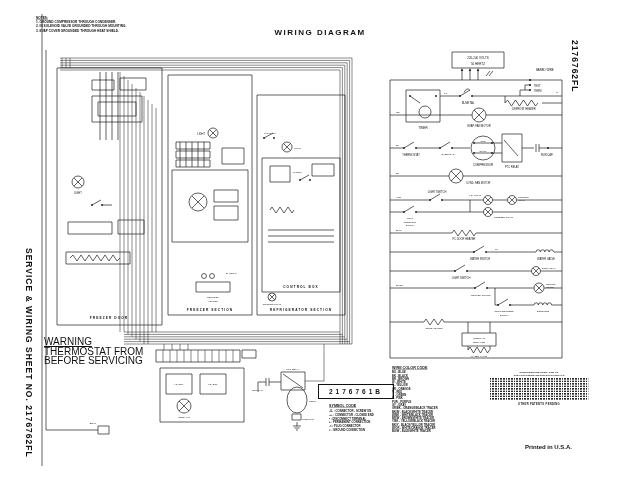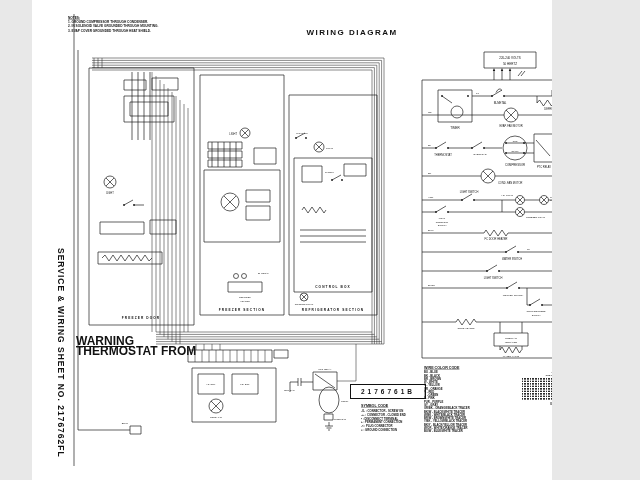--- a/index.html
+++ b/index.html
@@ -1,35 +1,35 @@
 <!DOCTYPE html>
 <html><head>
 <meta charset="utf-8">
 <style>
   html,body{margin:0;padding:0;background:#e8e8e8;}
-  .sheet{position:relative;width:520px;height:480px;background:#ffffff;overflow:hidden;
-         font-family:"Liberation Sans",sans-serif;color:#111;margin-left:32px;}
+  .sheet{position:relative;width:640px;height:480px;background:#ffffff;overflow:hidden;
+         font-family:"Liberation Sans",sans-serif;color:#111;}
   .abs{position:absolute;}
   svg{position:absolute;left:0;top:0;}
   svg *{vector-effect:non-scaling-stroke;}
   .ln{stroke:#1c1c1c;stroke-width:0.7;fill:none;}
   .lnthin{stroke:#2a2a2a;stroke-width:0.55;fill:none;}
   .dot{fill:#111;stroke:none;}
   .blk{fill:#111;stroke:none;}
   .lbl{fill:#101010;stroke:none;font-family:"Liberation Sans",sans-serif;}
   .t22{font-size:2.2px}.t24{font-size:2.4px}.t26{font-size:2.6px}.t28{font-size:2.8px}
   .t3{font-size:3px}
   .sec{font-size:3.2px;font-weight:bold;letter-spacing:1.1px}
   .mid{text-anchor:middle}.end{text-anchor:end}
   .shrink{transform:scale(0.3333);transform-origin:0 0;}
   .vtext{writing-mode:vertical-rl;font-weight:bold;font-size:8.5px;letter-spacing:1px;white-space:nowrap;}
   .title{font-size:8px;font-weight:bold;letter-spacing:1.5px;text-align:center;}
   .notes-head{font-size:9.5px;font-weight:bold;text-decoration:underline;}
   .notes-item{font-size:9.5px;line-height:13px;font-weight:bold;white-space:nowrap;}
-  .warn{font-size:12px;font-weight:bold;line-height:9.5px;}
+  .warn{font-size:10px;font-weight:normal;line-height:9.5px;}
   .warn-head{text-decoration:underline;}
   .cc-head{font-size:11px;font-weight:bold;text-decoration:underline;margin-bottom:3px;white-space:nowrap;}
   .cc-entry{font-size:8.2px;line-height:9.8px;font-weight:bold;white-space:nowrap;}
   .sc-head{font-size:11px;font-weight:bold;text-decoration:underline;margin-bottom:4px;white-space:nowrap;}
   .sc-entry{font-size:8.4px;line-height:11.4px;font-weight:bold;white-space:nowrap;}
   .ct-line{font-size:7.6px;font-weight:bold;text-align:center;white-space:nowrap;line-height:9px;}
   .ct-bar{height:4.5px;margin:3px 2px 0 2px;background:repeating-linear-gradient(90deg,#2b2b2b 0 5px,transparent 5px 8px);}
   .ct-foot{font-size:8px;font-weight:bold;text-align:center;margin-top:10px;letter-spacing:1px;white-space:nowrap;}
   .numbox{border:1px solid #111;font-size:6.5px;font-weight:bold;letter-spacing:3px;
           display:flex;align-items:center;justify-content:center;}
@@ -51,20 +51,21 @@
     </div>
   </div>
 
   <div class="abs vtext" style="left:24px;top:248px;">SERVICE  &amp;  WIRING  SHEET  NO.  2176762FL</div>
 
   <div class="abs vtext" style="left:570px;top:40px;">2176762FL</div>
 
   <div class="abs warn" style="left:44px;top:337px;width:130px;">
     <div class="warn-head">WARNING</div>
     <div>THERMOSTAT FROM</div>
+    <div>BEFORE SERVICING</div>
   </div>
 
   <div class="abs numbox" style="left:318px;top:384px;width:74px;height:13px;">2176761B</div>
 
   <div class="abs" style="left:329px;top:404px;width:70px;height:40px;">
     <div class="shrink" style="width:230px;">
       <div class="sc-head">SYMBOL CODE</div>
       <div class="sc-entry">-O- : CONNECTOR - SCREW ON</div>
       <div class="sc-entry">-●- : CONNECTOR - CLOSED END</div>
       <div class="sc-entry"> •  : DISCONNECT TERMINAL</div>

